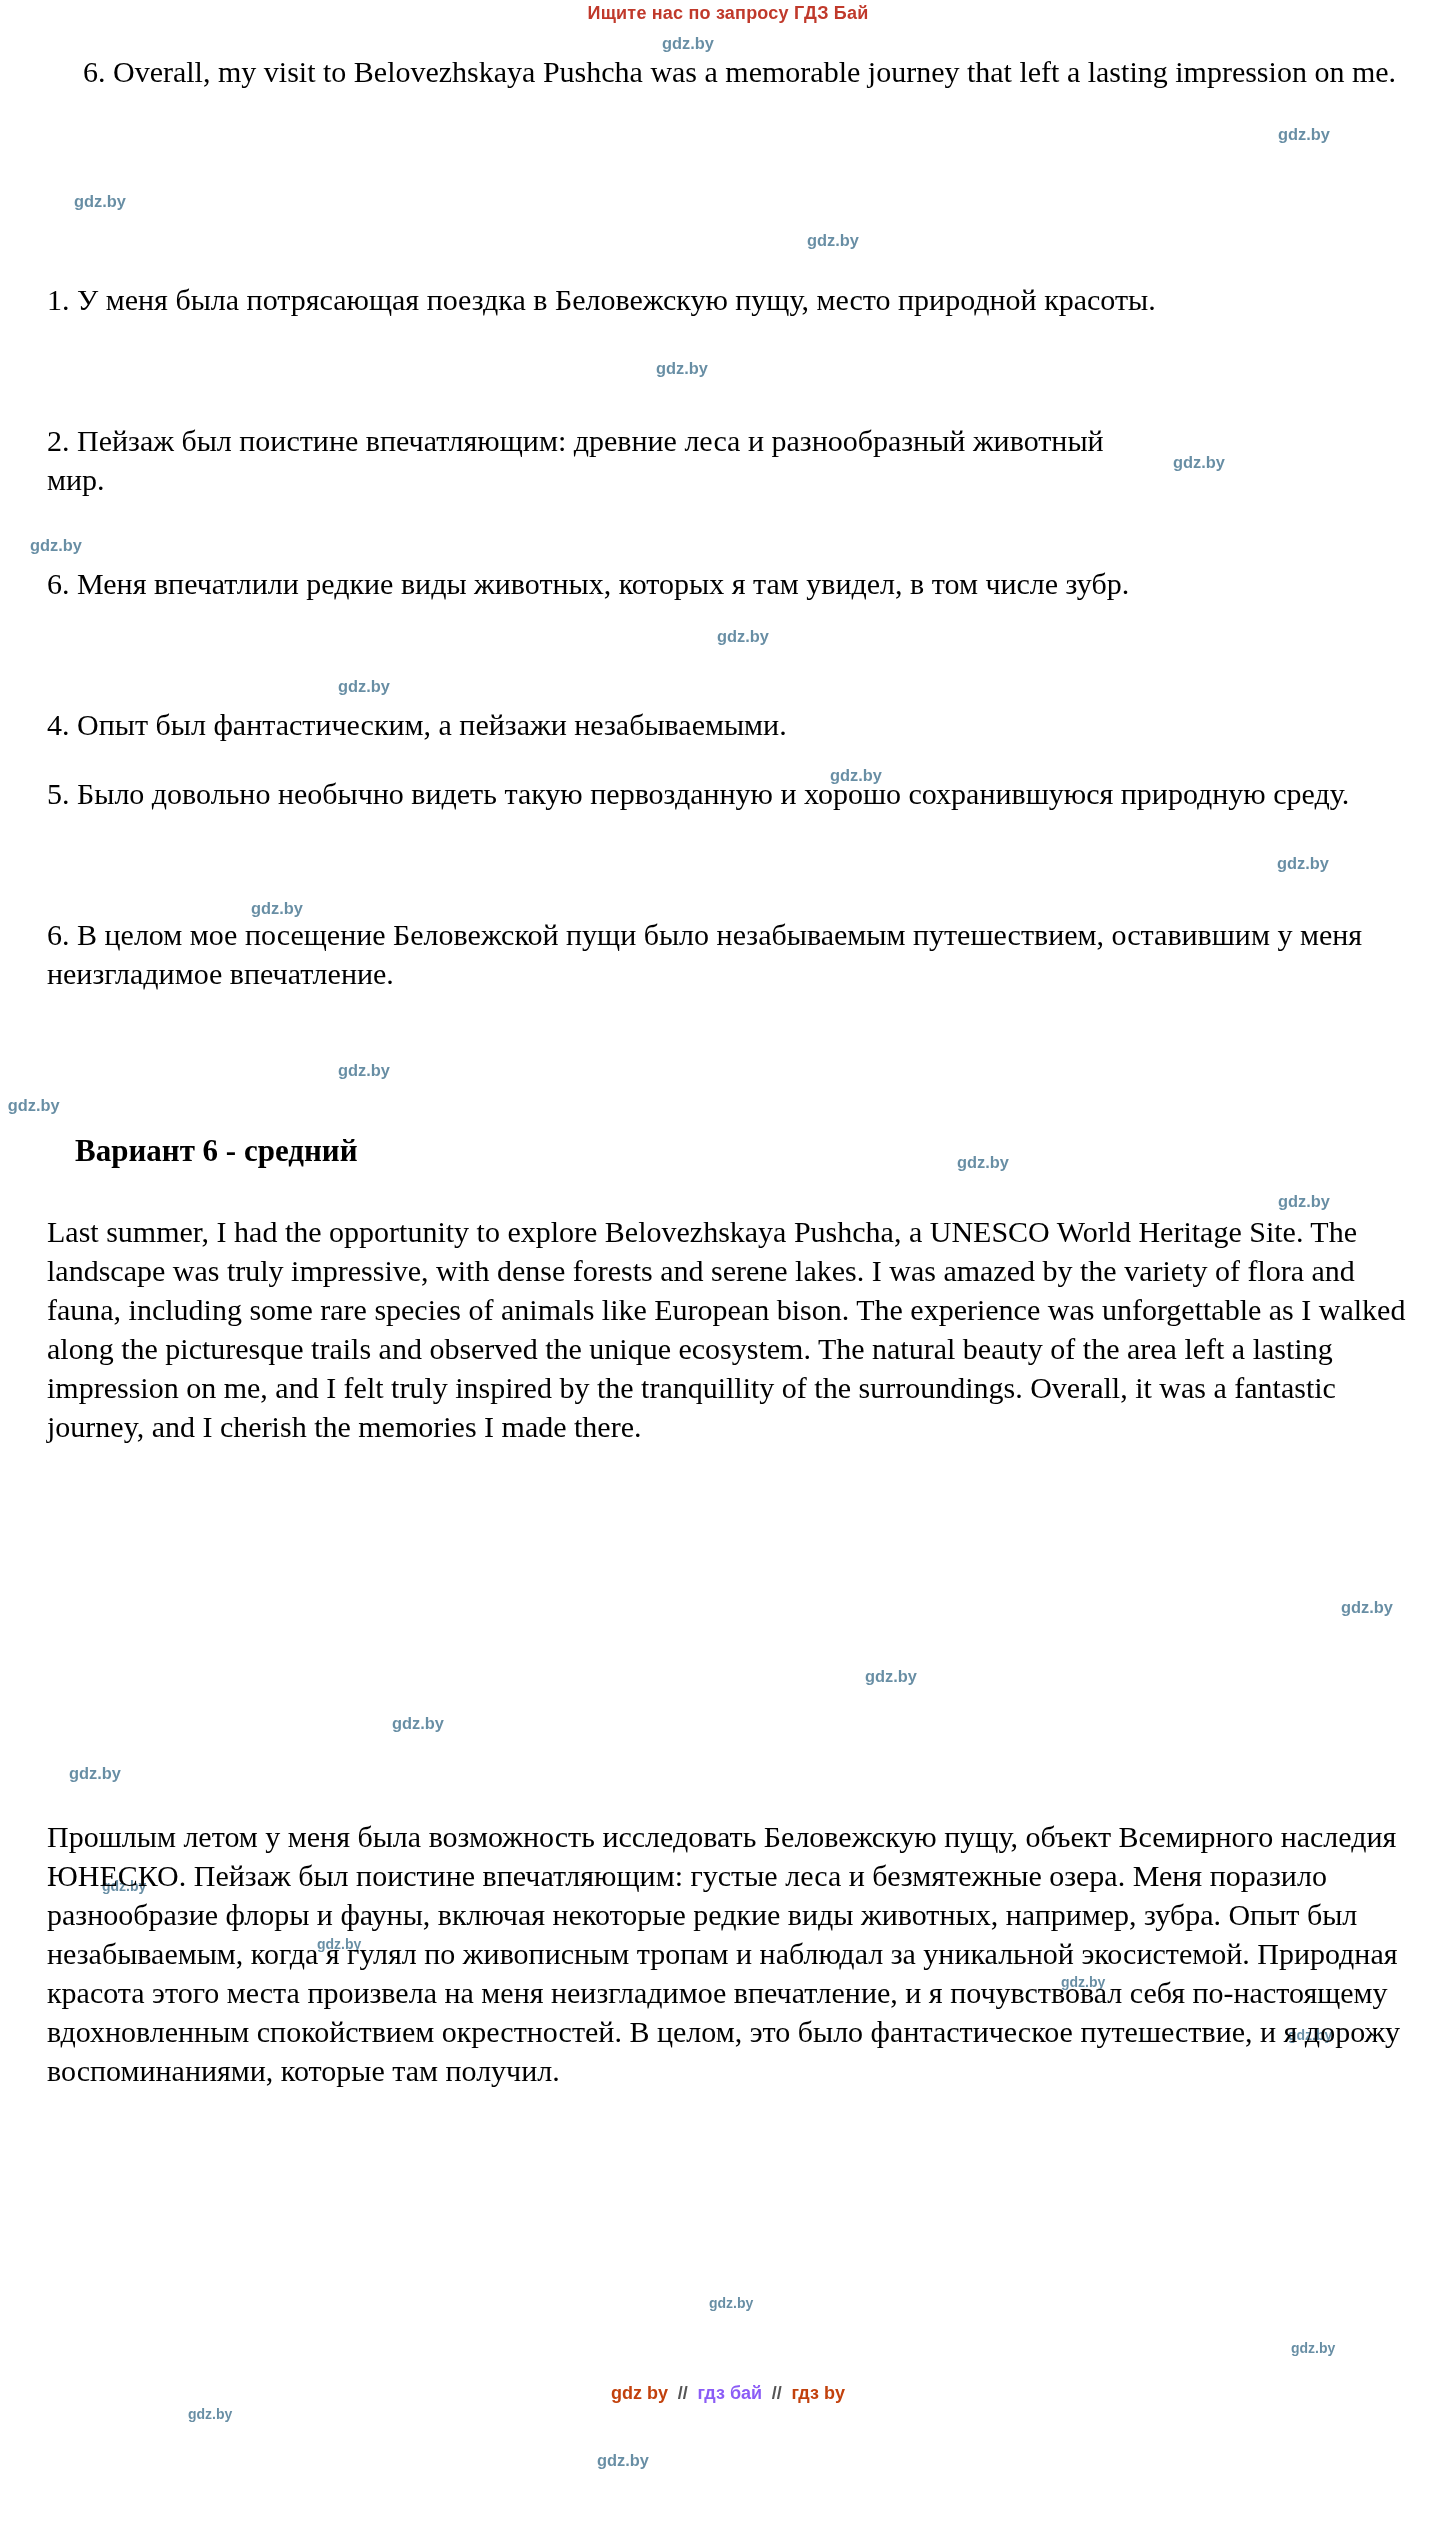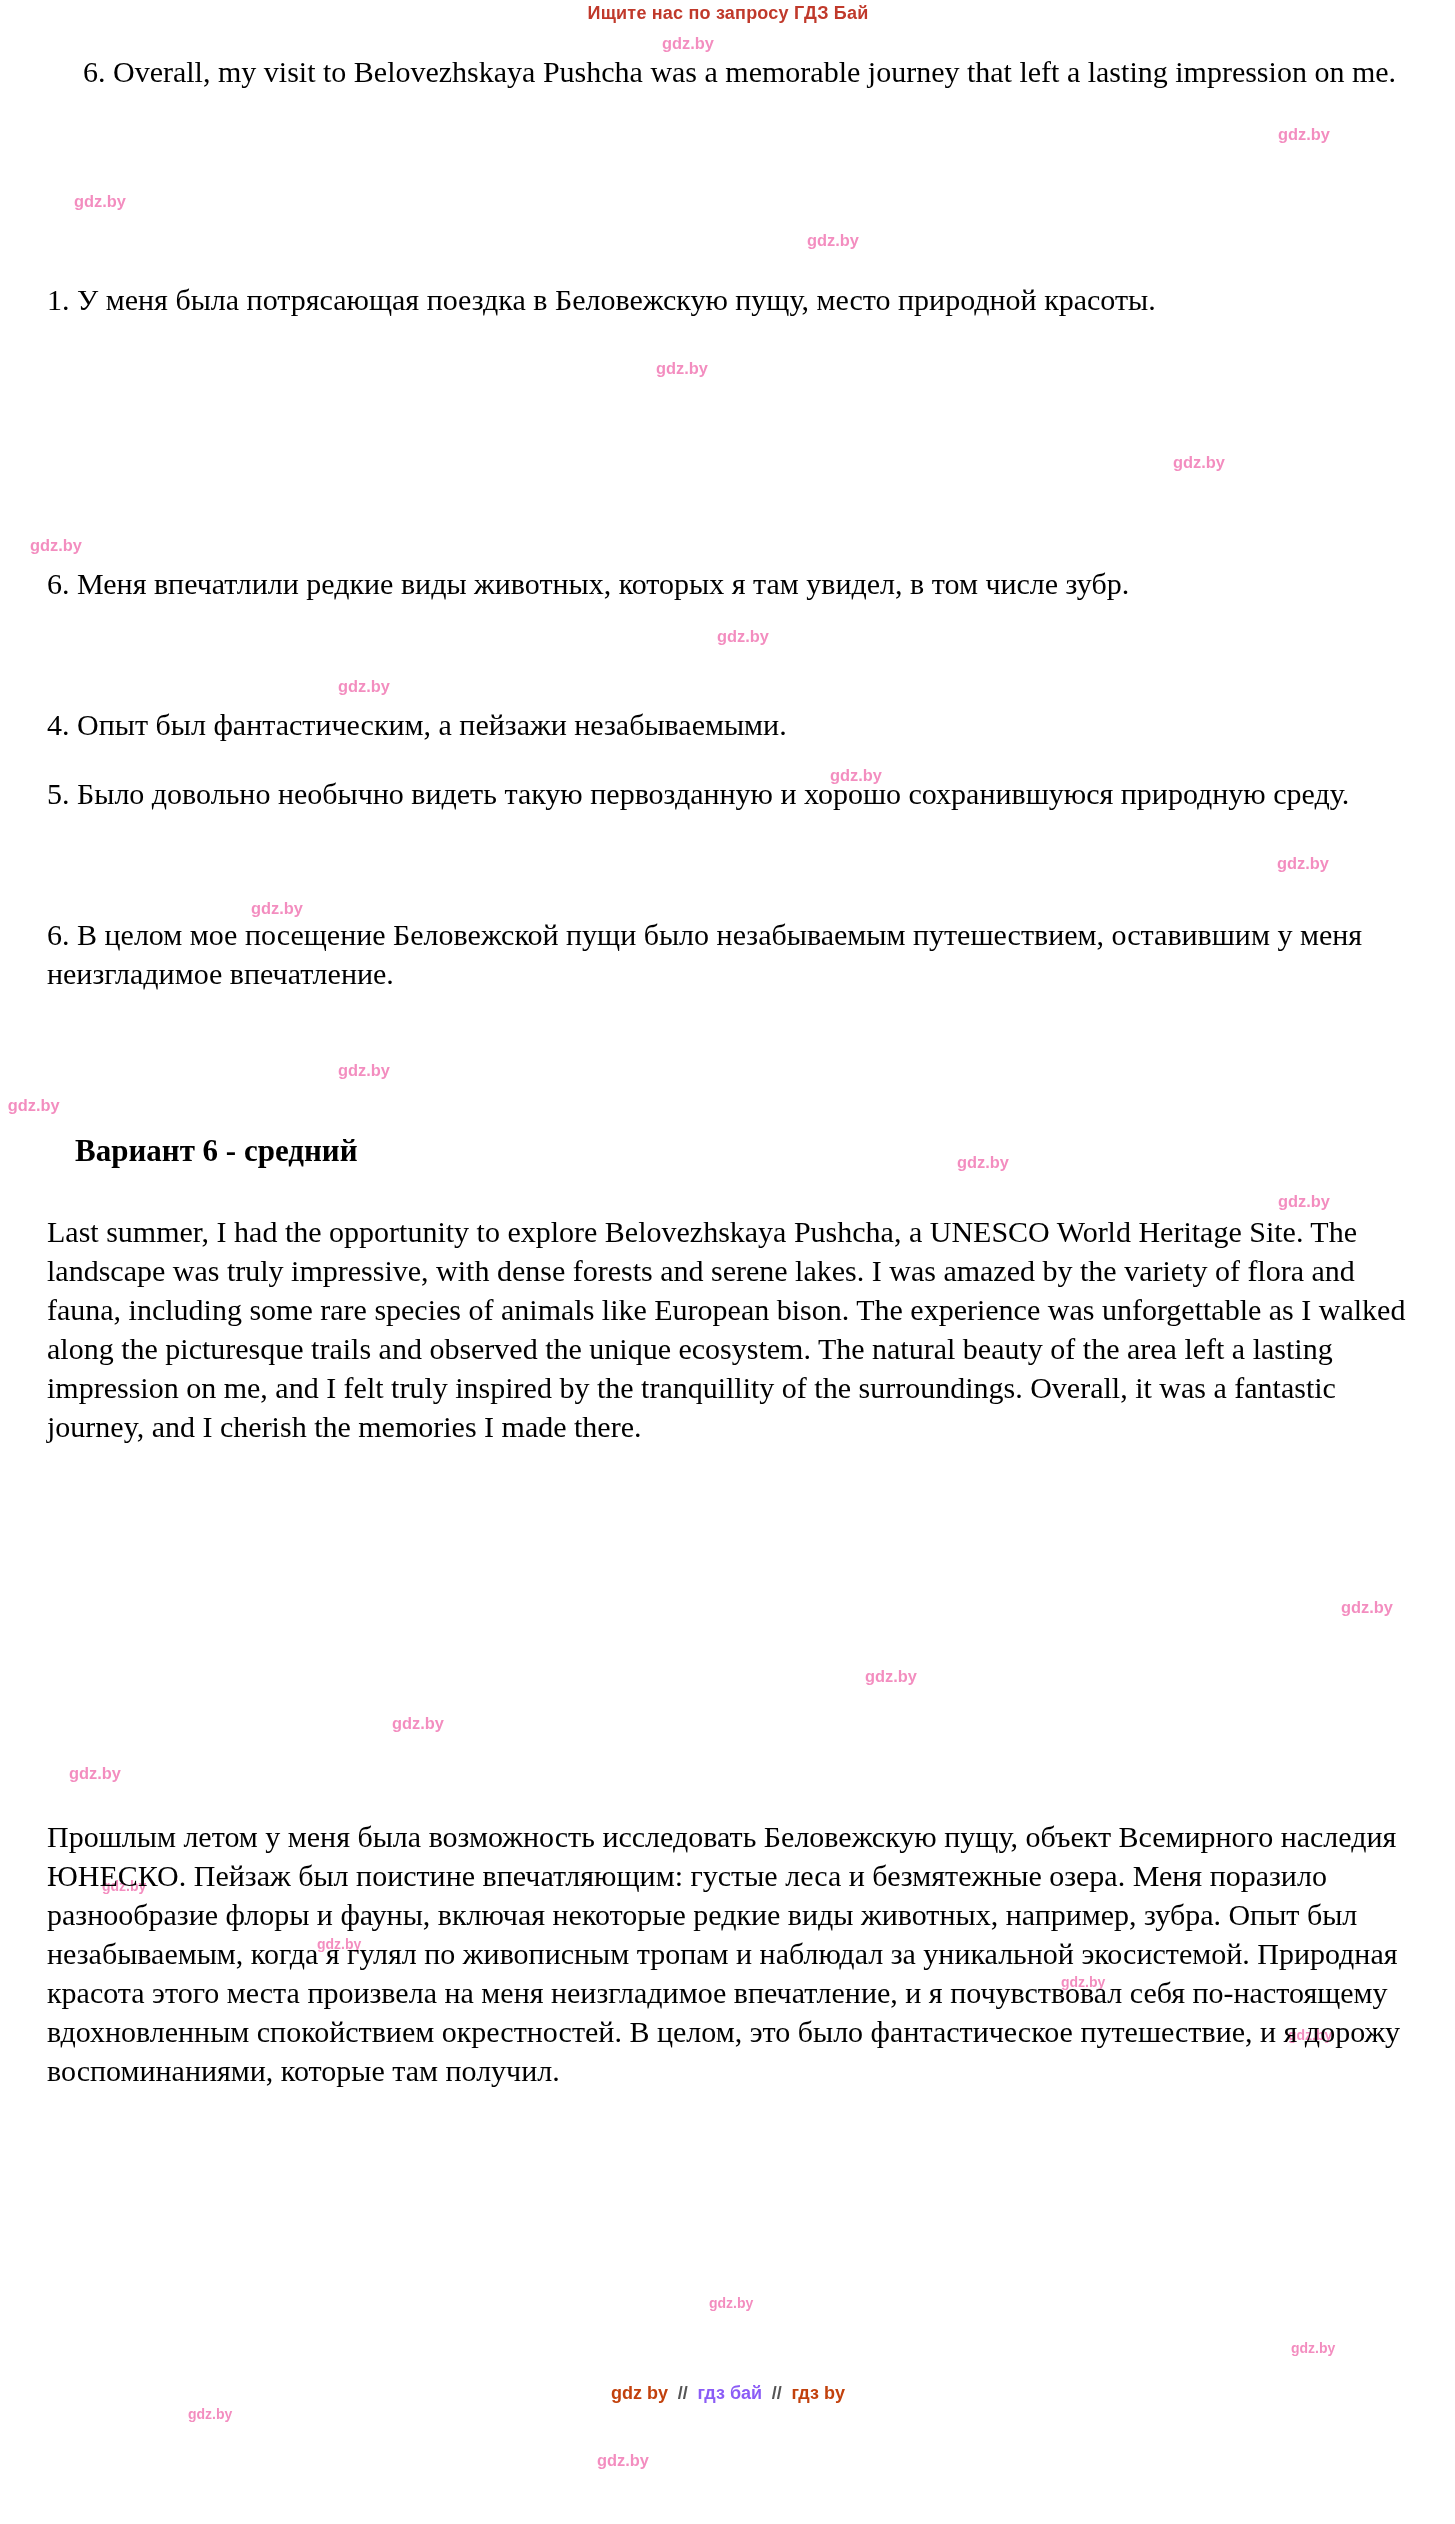--- a/index.html
+++ b/index.html
@@ -16,21 +16,21 @@
     overflow: hidden;
   }
   .page {
     position: relative;
     width: 1456px;
     height: 2415px;
   }
   
   .wm {
     position: absolute;
-    color: #ec4899;
+    color: #0c4a6e;
     font-family: "Liberation Sans", sans-serif;
     font-weight: bold;
     font-size: 16.4px;
     opacity: 0.62;
     white-space: nowrap;
     pointer-events: none;
     user-select: none;
   }
   .wm.sm { font-size: 14px; }
   
@@ -110,20 +110,21 @@
   <div class="wm sm" style="left:1061px;top:1974px;">gdz.by</div>
   <div class="wm sm" style="left:1288px;top:2027px;">gdz.by</div>
   <div class="wm sm" style="left:709px; top:2295px;">gdz.by</div>
   <div class="wm sm" style="left:1291px;top:2340px;">gdz.by</div>
   <div class="wm sm" style="left:188px; top:2406px;">gdz.by</div>
   <div class="wm" style="left:597px; top:2451px;">gdz.by</div>
 
   <div class="para en" style="left:47px; top:52px; width:1378px;margin-left:36px;">6. Overall, my visit to Belovezhskaya Pushcha was a memorable journey that left a lasting impression on me.</div>
 
   <div class="para" style="left:47px; top:280px; width:1363px;">1. У меня была потрясающая поездка в Беловежскую пущу, место природной красоты.</div>
+  <div class="para" style="left:47px; top:421px; width:1112px;">2. Пейзаж был поистине впечатляющим: древние леса и разнообразный животный мир.</div>
   <div class="para" style="left:47px; top:564px; width:1378px;">6. Меня впечатлили редкие виды животных, которых я там увидел, в том числе зубр.</div>
   <div class="para" style="left:47px; top:705px; width:1175px;">4. Опыт был фантастическим, а пейзажи незабываемыми.</div>
   <div class="para" style="left:47px; top:774px; width:1363px;">5. Было довольно необычно видеть такую первозданную и хорошо сохранившуюся природную среду.</div>
   <div class="para" style="left:47px; top:915px; width:1363px;">6. В целом мое посещение Беловежской пущи было незабываемым путешествием, оставившим у меня неизгладимое впечатление.</div>
 
   <div class="heading" style="left:47px; top:1133px;margin-left:28px;">Вариант 6 - средний</div>
 
   <div class="para en" style="left:47px; top:1212px; width:1380px;">Last summer, I had the opportunity to explore Belovezhskaya Pushcha, a UNESCO World Heritage Site. The landscape was truly impressive, with dense forests and serene lakes. I was amazed by the variety of flora and fauna, including some rare species of animals like European bison. The experience was unforgettable as I walked along the picturesque trails and observed the unique ecosystem. The natural beauty of the area left a lasting impression on me, and I felt truly inspired by the tranquillity of the surroundings. Overall, it was a fantastic journey, and I cherish the memories I made there.</div>
 
   <div class="para" style="left:47px; top:1817px; width:1380px;">Прошлым летом у меня была возможность исследовать Беловежскую пущу, объект Всемирного наследия ЮНЕСКО. Пейзаж был поистине впечатляющим: густые леса и безмятежные озера. Меня поразило разнообразие флоры и фауны, включая некоторые редкие виды животных, например, зубра. Опыт был незабываемым, когда я гулял по живописным тропам и наблюдал за уникальной экосистемой. Природная красота этого места произвела на меня неизгладимое впечатление, и я почувствовал себя по-настоящему вдохновленным спокойствием окрестностей. В целом, это было фантастическое путешествие, и я дорожу воспоминаниями, которые там получил.</div>

